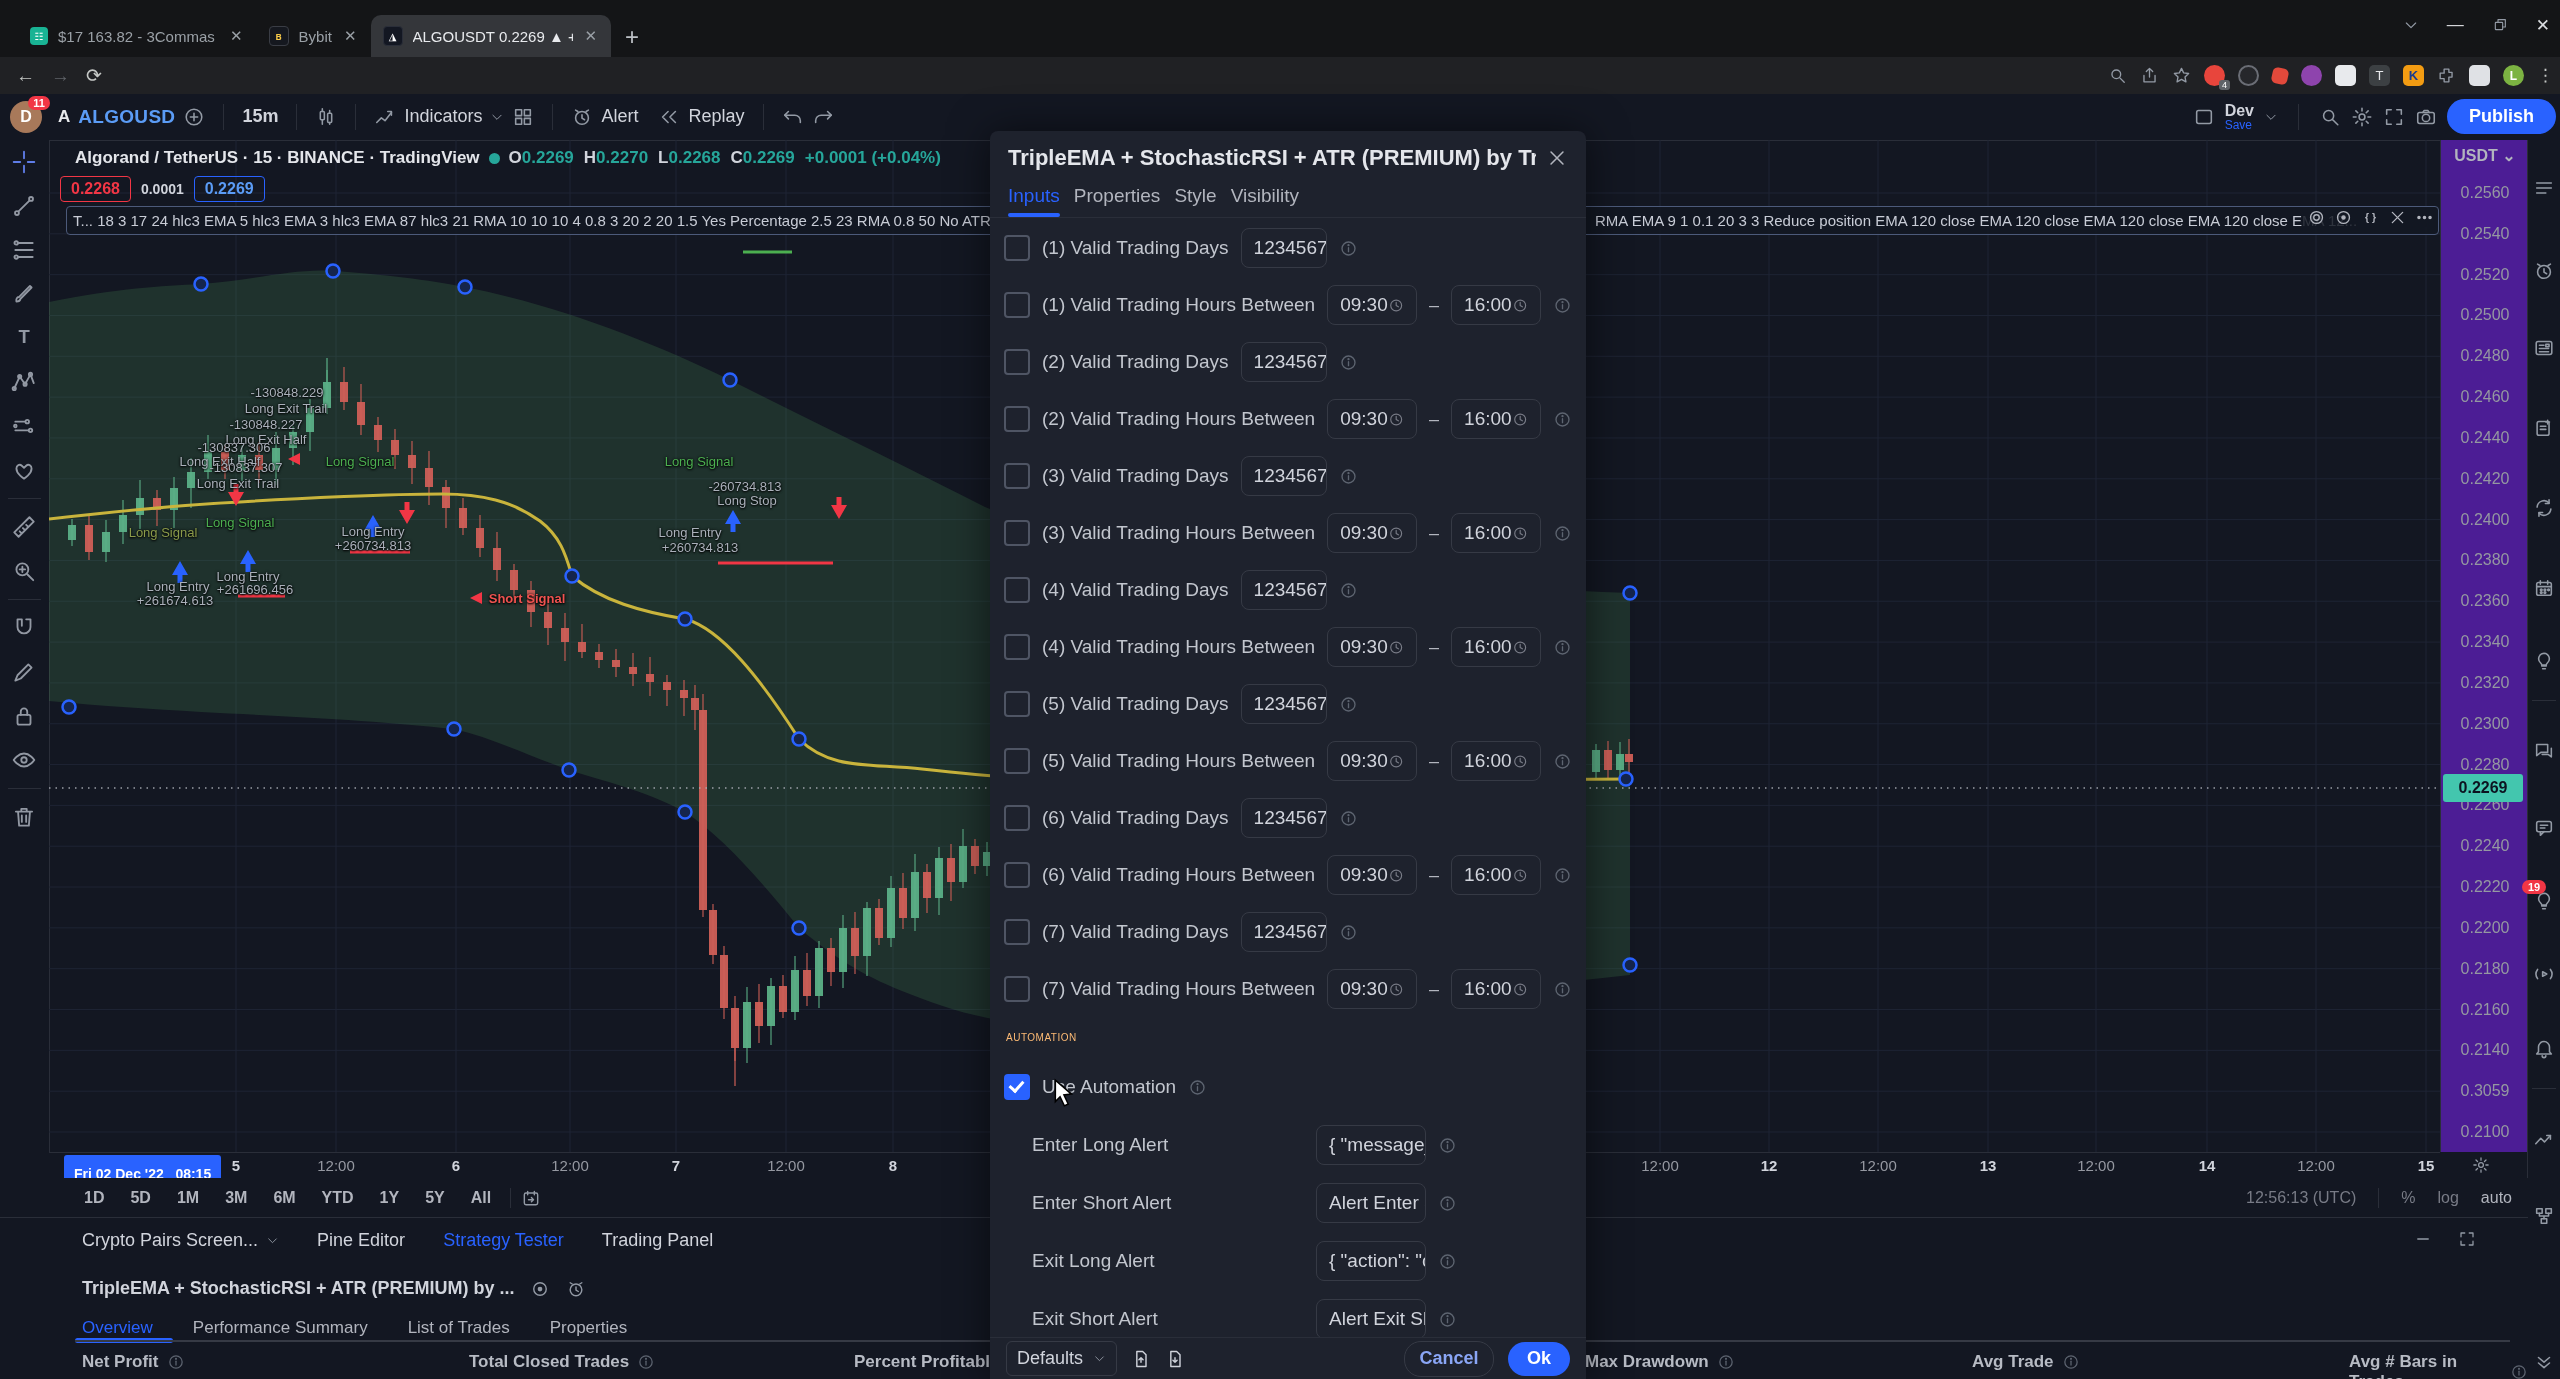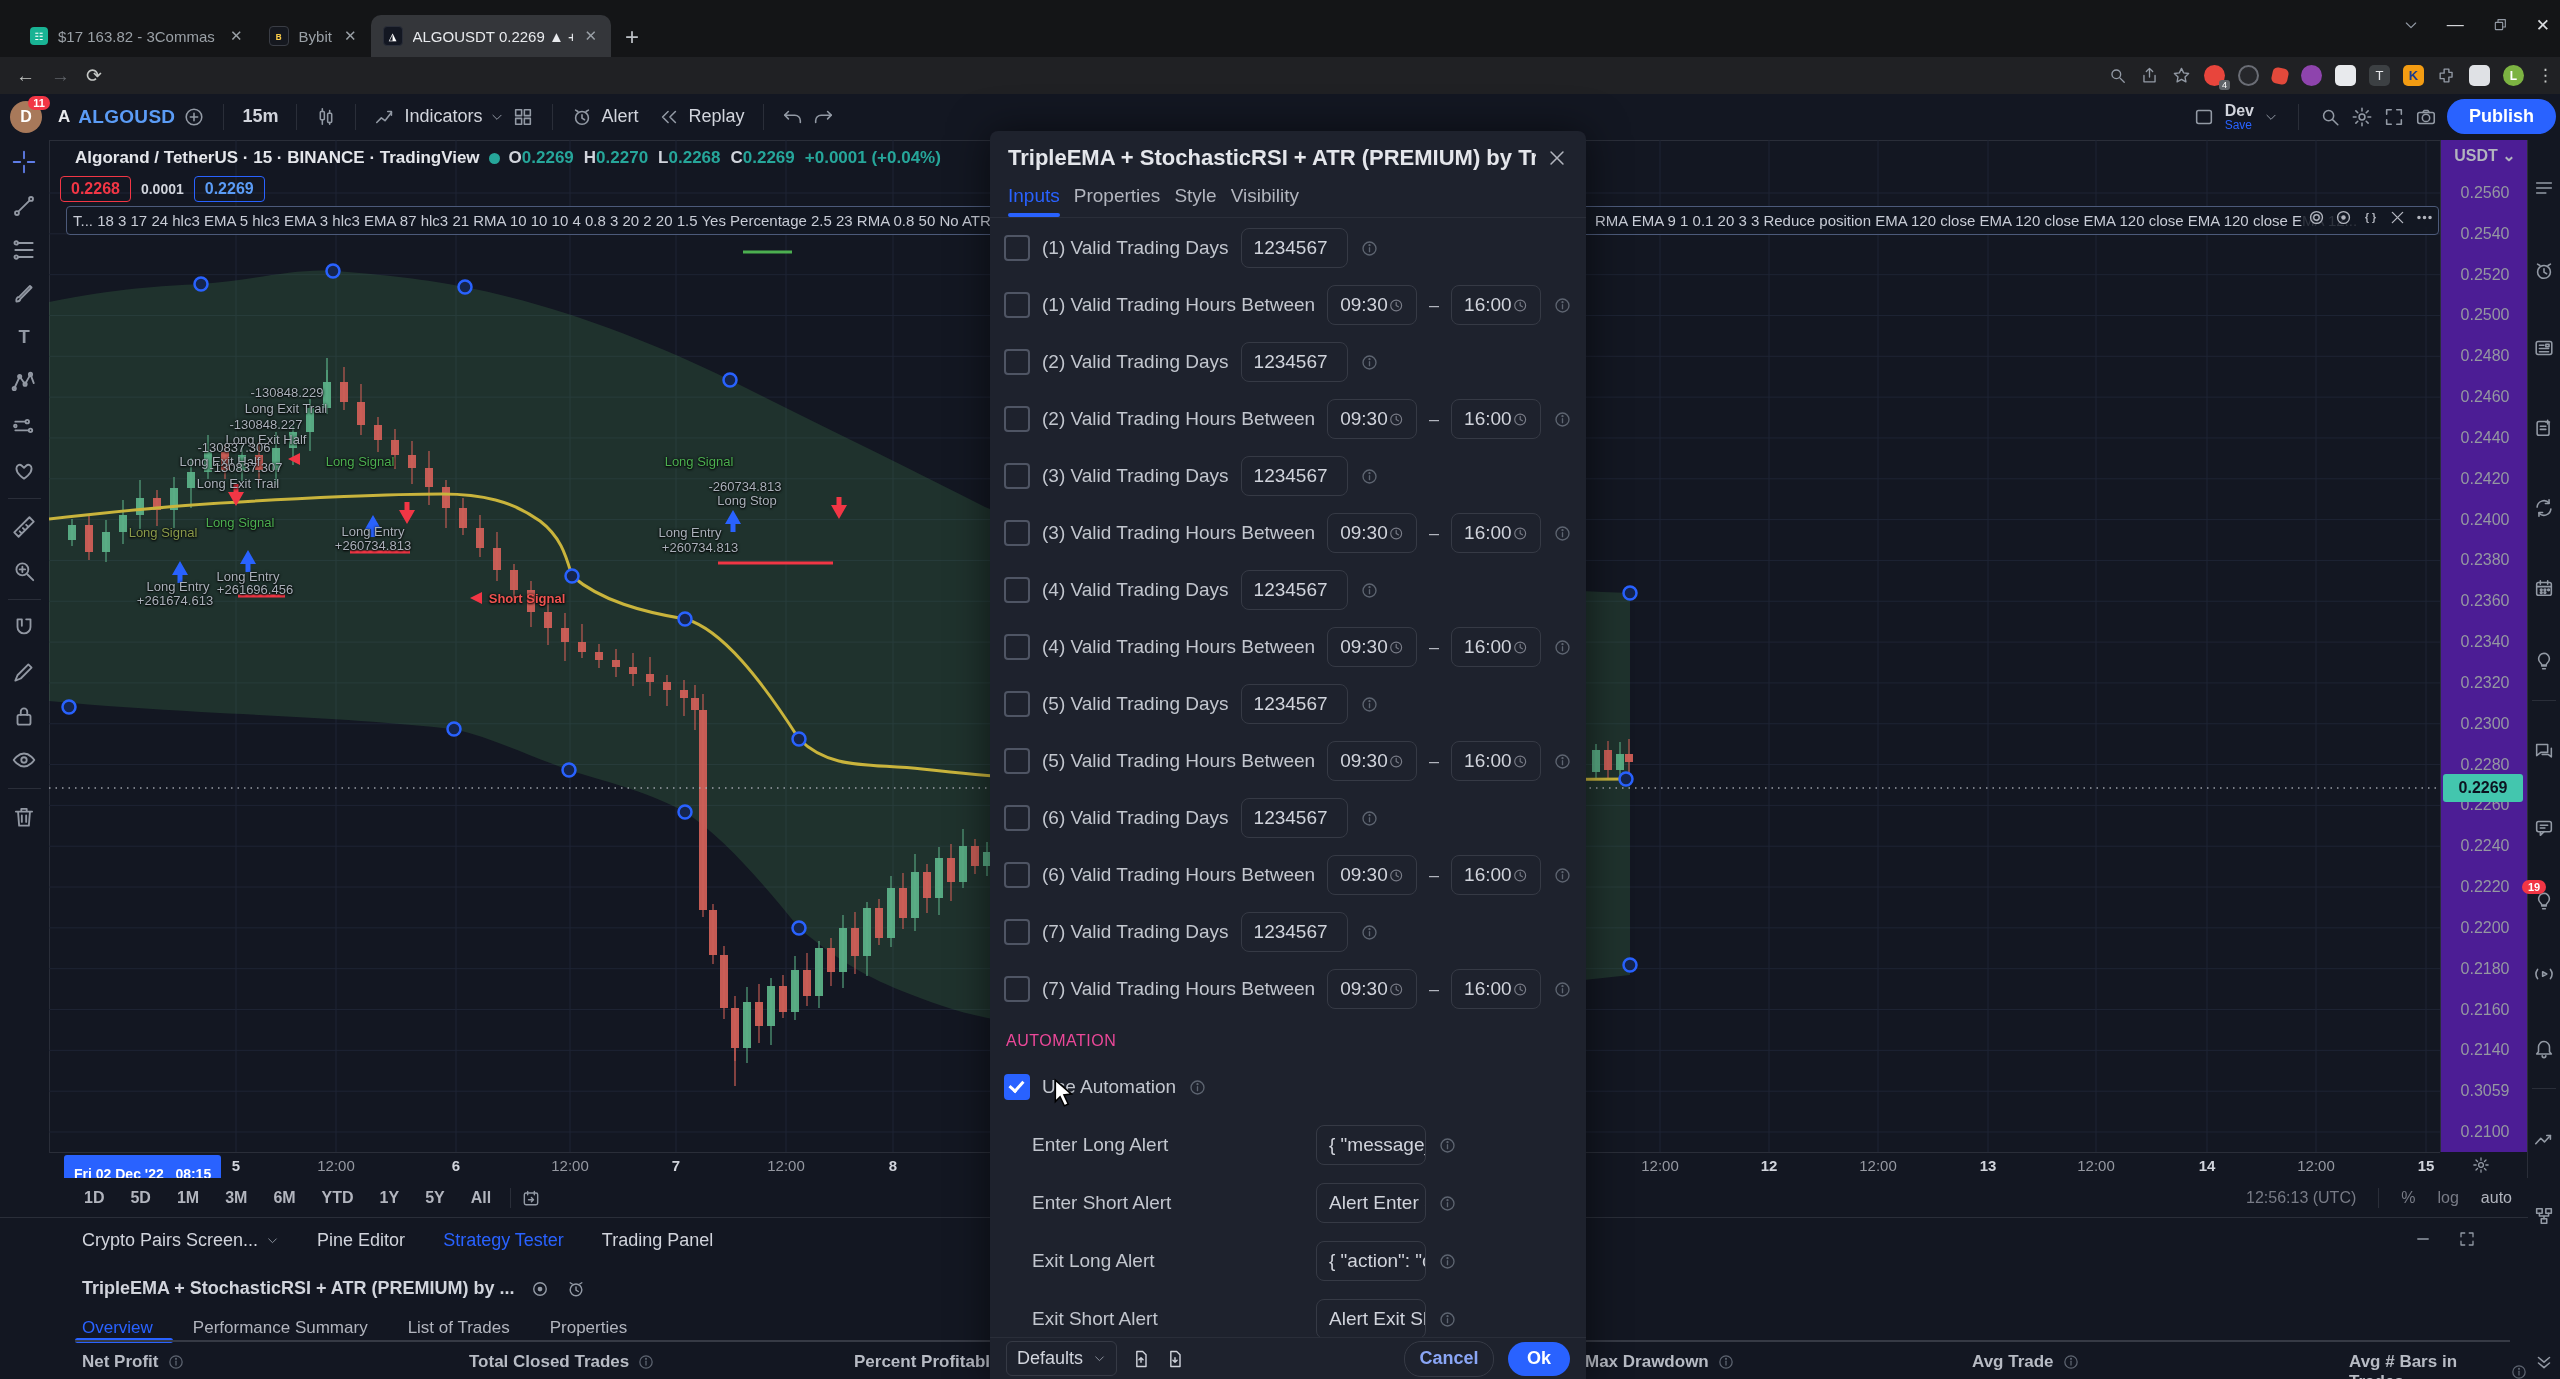--- a/index.html
+++ b/index.html
@@ -114,27 +114,27 @@
   .dtab.active{color:#2962ff;}
   .dtab.active:after{content:"";position:absolute;left:0;right:0;bottom:0;height:4px;background:#2962ff;border-radius:2px;}
   .dlg-body{position:absolute;left:0;top:88px;right:0;bottom:41px;overflow:hidden;padding:8px 14px 0 14px;}
   .dlg-row{display:flex;align-items:center;height:42px;margin-bottom:15px;gap:12px;}
   .cb{width:22px;height:22px;border:2px solid #4f5564;border-radius:4px;flex:0 0 auto;}
   .cb.on{background:#2962ff;border-color:#2962ff;position:relative;}
   .cb.on:after{content:"";position:absolute;left:6px;top:2px;width:6px;height:11px;border:solid #fff;border-width:0 3px 3px 0;transform:rotate(42deg);}
   .dlg-label{font-size:19px;color:#c2c6ce;white-space:nowrap;}
   .inp{height:40px;border:1px solid #363a45;border-radius:8px;display:flex;align-items:center;font-size:19px;color:#d1d4dc;
        padding:0 12px;box-sizing:border-box;white-space:nowrap;overflow:hidden;}
-  .inp.w107{width:107px;} .inp.w111{width:111px;justify-content:space-between;}
+  .inp.w107{width:86px;} .inp.w111{width:111px;justify-content:space-between;}
   .clk{width:19px;height:19px;color:#787b86;display:inline-flex;}
   .clk svg{width:100%;height:100%;}
   .dash{color:#b2b5be;font-size:18px;}
   .info{width:19px;height:19px;color:#5d6470;display:inline-flex;flex:0 0 auto;}
   .info svg{width:100%;height:100%;}
-  .sect{font-size:16px;color:#ec4899;letter-spacing:.5px;margin:22px 0 0 2px;height:20px;}
+  .sect{font-size:10px;color:#fdba74;letter-spacing:.5px;margin:22px 0 0 2px;height:20px;}
   .alerts .dlg-label{width:272px;}
   .dlg-foot{position:absolute;left:0;bottom:0;right:0;height:41px;border-top:1px solid #2a2e39;background:#1e222d;
             display:flex;align-items:center;padding:0 16px;gap:14px;border-radius:0;}
   .defsel{height:33px;border:1px solid #363a45;border-radius:6px;display:flex;align-items:center;gap:10px;padding:0 10px;
           font-size:18px;color:#d1d4dc;}
   .fbtn{height:34px;border-radius:17px;display:flex;align-items:center;justify-content:center;font-size:18px;font-weight:bold;}
   .cancel{border:1px solid #363a45;color:#8aa6f6;width:88px;margin-left:auto;}
   .ok{background:#2962ff;color:#fff;width:62px;}
   .cursor{position:absolute;left:1052px;top:1078px;z-index:60;width:26px;height:30px;}
 </style>

